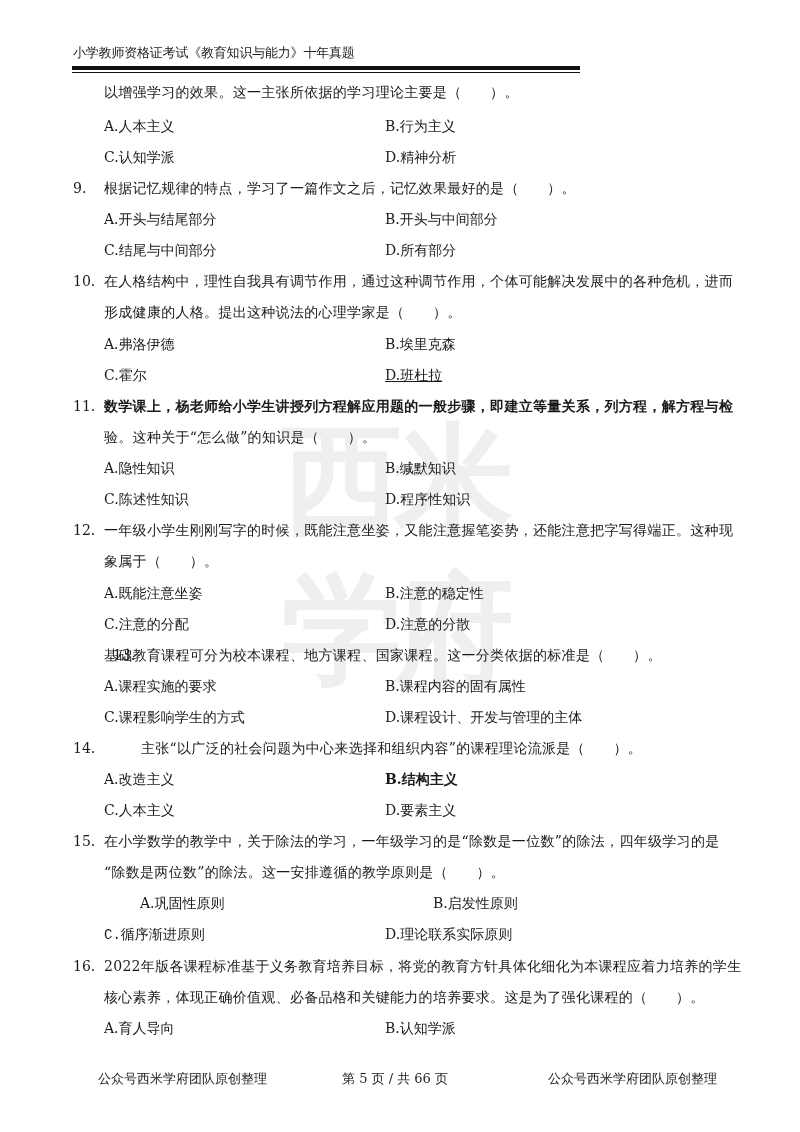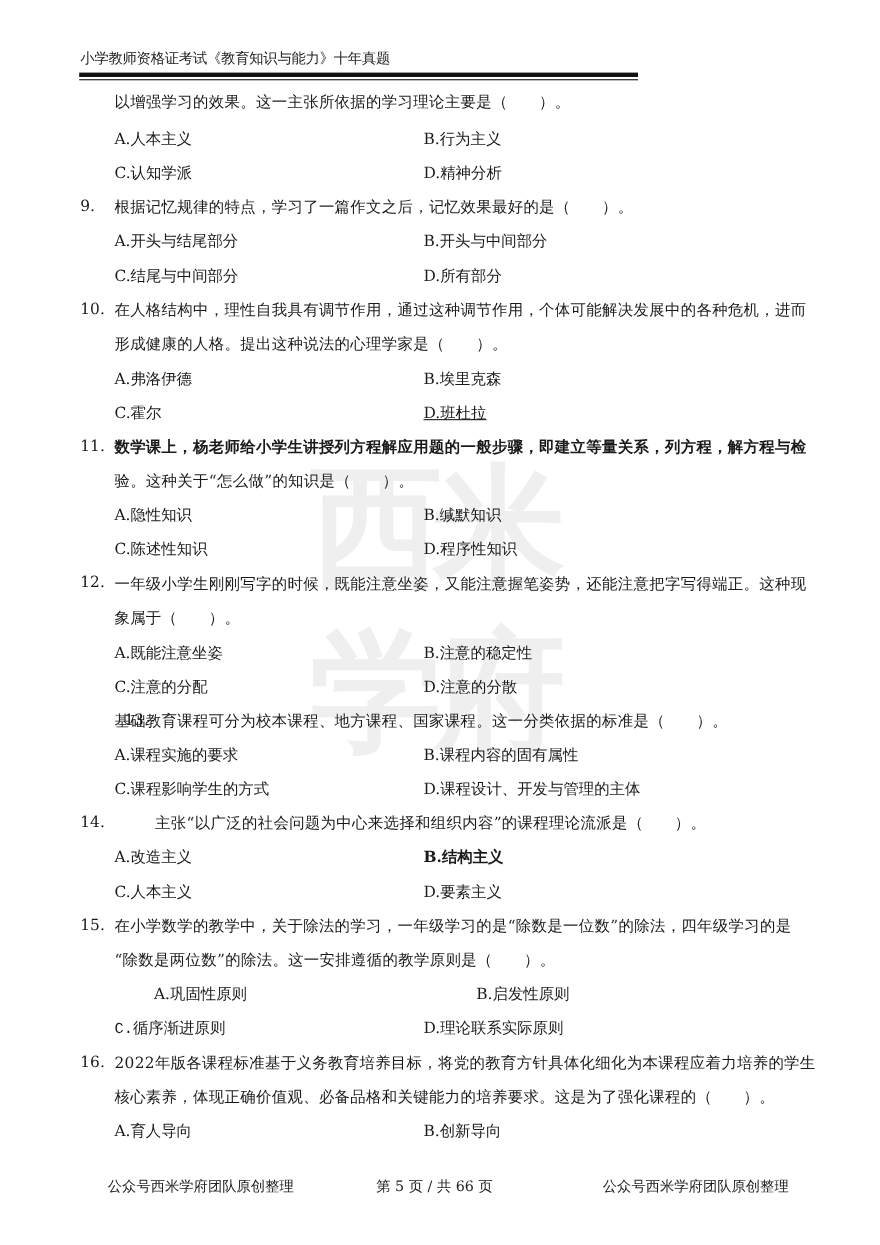--- a/index.html
+++ b/index.html
@@ -109,20 +109,20 @@
     <div class="line" style="left:104px;top:864px;">“除数是两位数”的除法。这一安排遵循的教学原则是（　　）。</div>
     <div class="opt" style="left:104px;top:895px;margin-left:36px;">A.巩固性原则</div>
     <div class="opt" style="left:385px;top:895px;margin-left:48px;">B.启发性原则</div>
     <div class="opt" style="left:104px;top:926px;font-family:Liberation Mono, monospace;">C.循序渐进原则</div>
     <div class="opt" style="left:385px;top:926px;">D.理论联系实际原则</div>
 
     <div class="qnum" style="left:73px;top:958px;">16.</div>
     <div class="line" style="left:104px;top:958px;">2022年版各课程标准基于义务教育培养目标，将党的教育方针具体化细化为本课程应着力培养的学生</div>
     <div class="line" style="left:104px;top:989px;">核心素养，体现正确价值观、必备品格和关键能力的培养要求。这是为了强化课程的（　　）。</div>
     <div class="opt" style="left:104px;top:1020px;">A.育人导向</div>
-    <div class="opt" style="left:385px;top:1020px;">B.创新导向</div>
+    <div class="opt" style="left:385px;top:1020px;">B.认知学派</div>
   </div>
 
   <div class="ftr" style="left:98px;">公众号西米学府团队原创整理</div>
   <div class="ftr" style="left:342px;">第 5 页 / 共 66 页</div>
   <div class="ftr" style="left:548px;">公众号西米学府团队原创整理</div>
 
 </div>
 
 </body></html>

